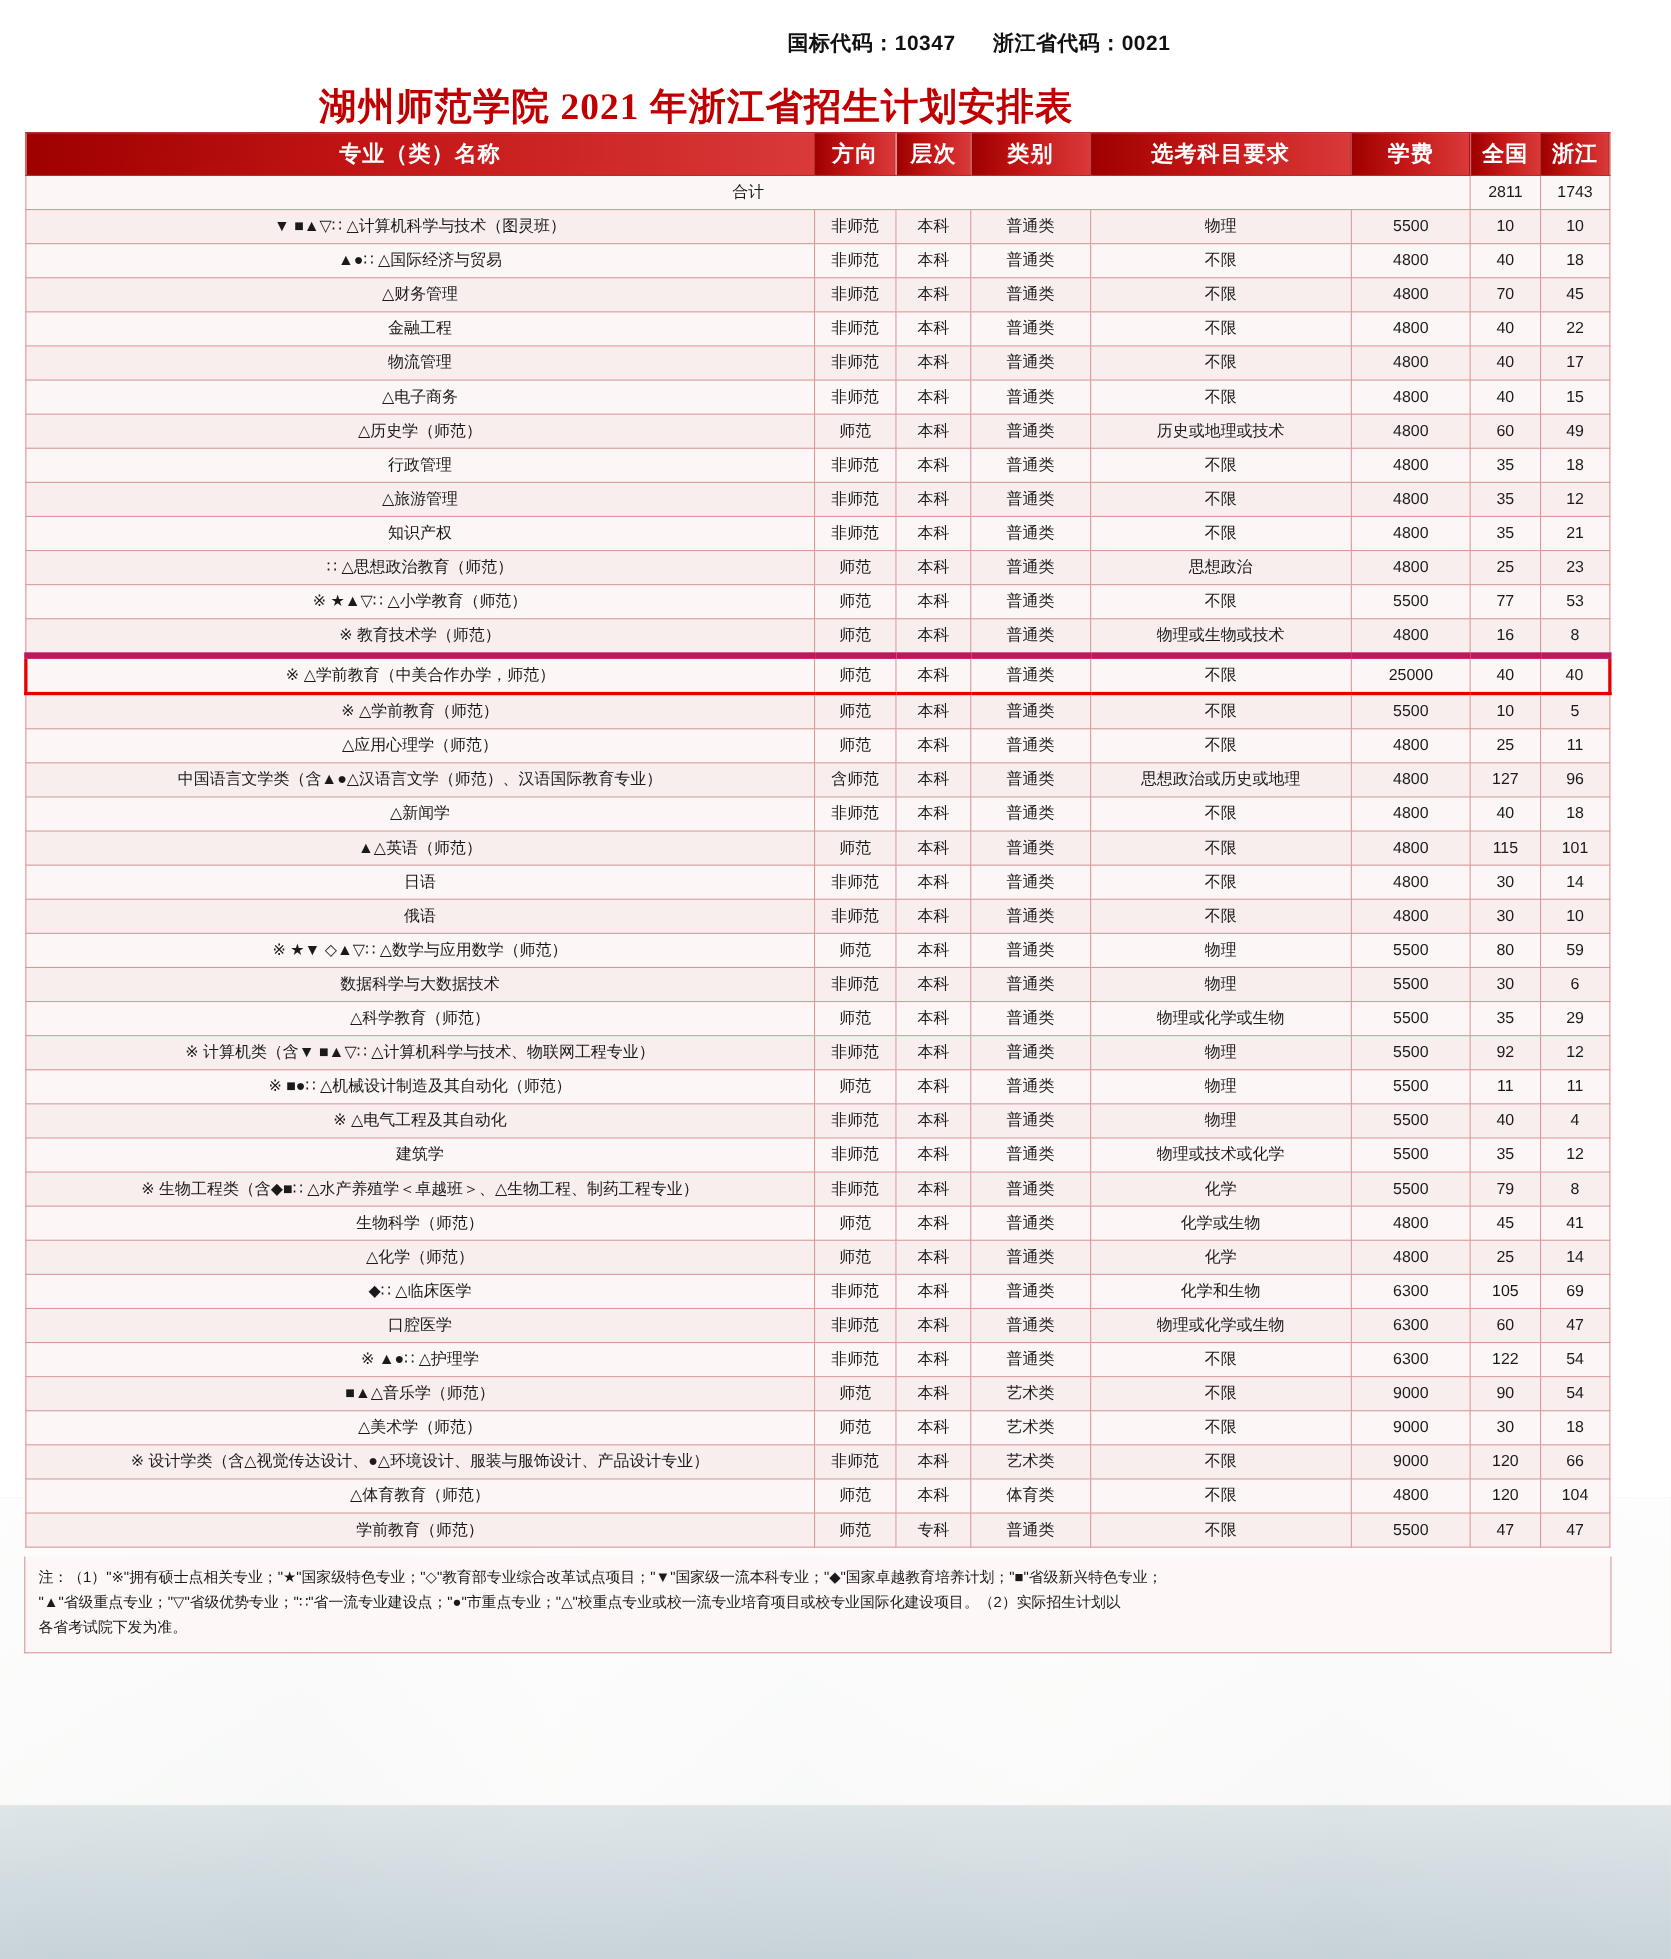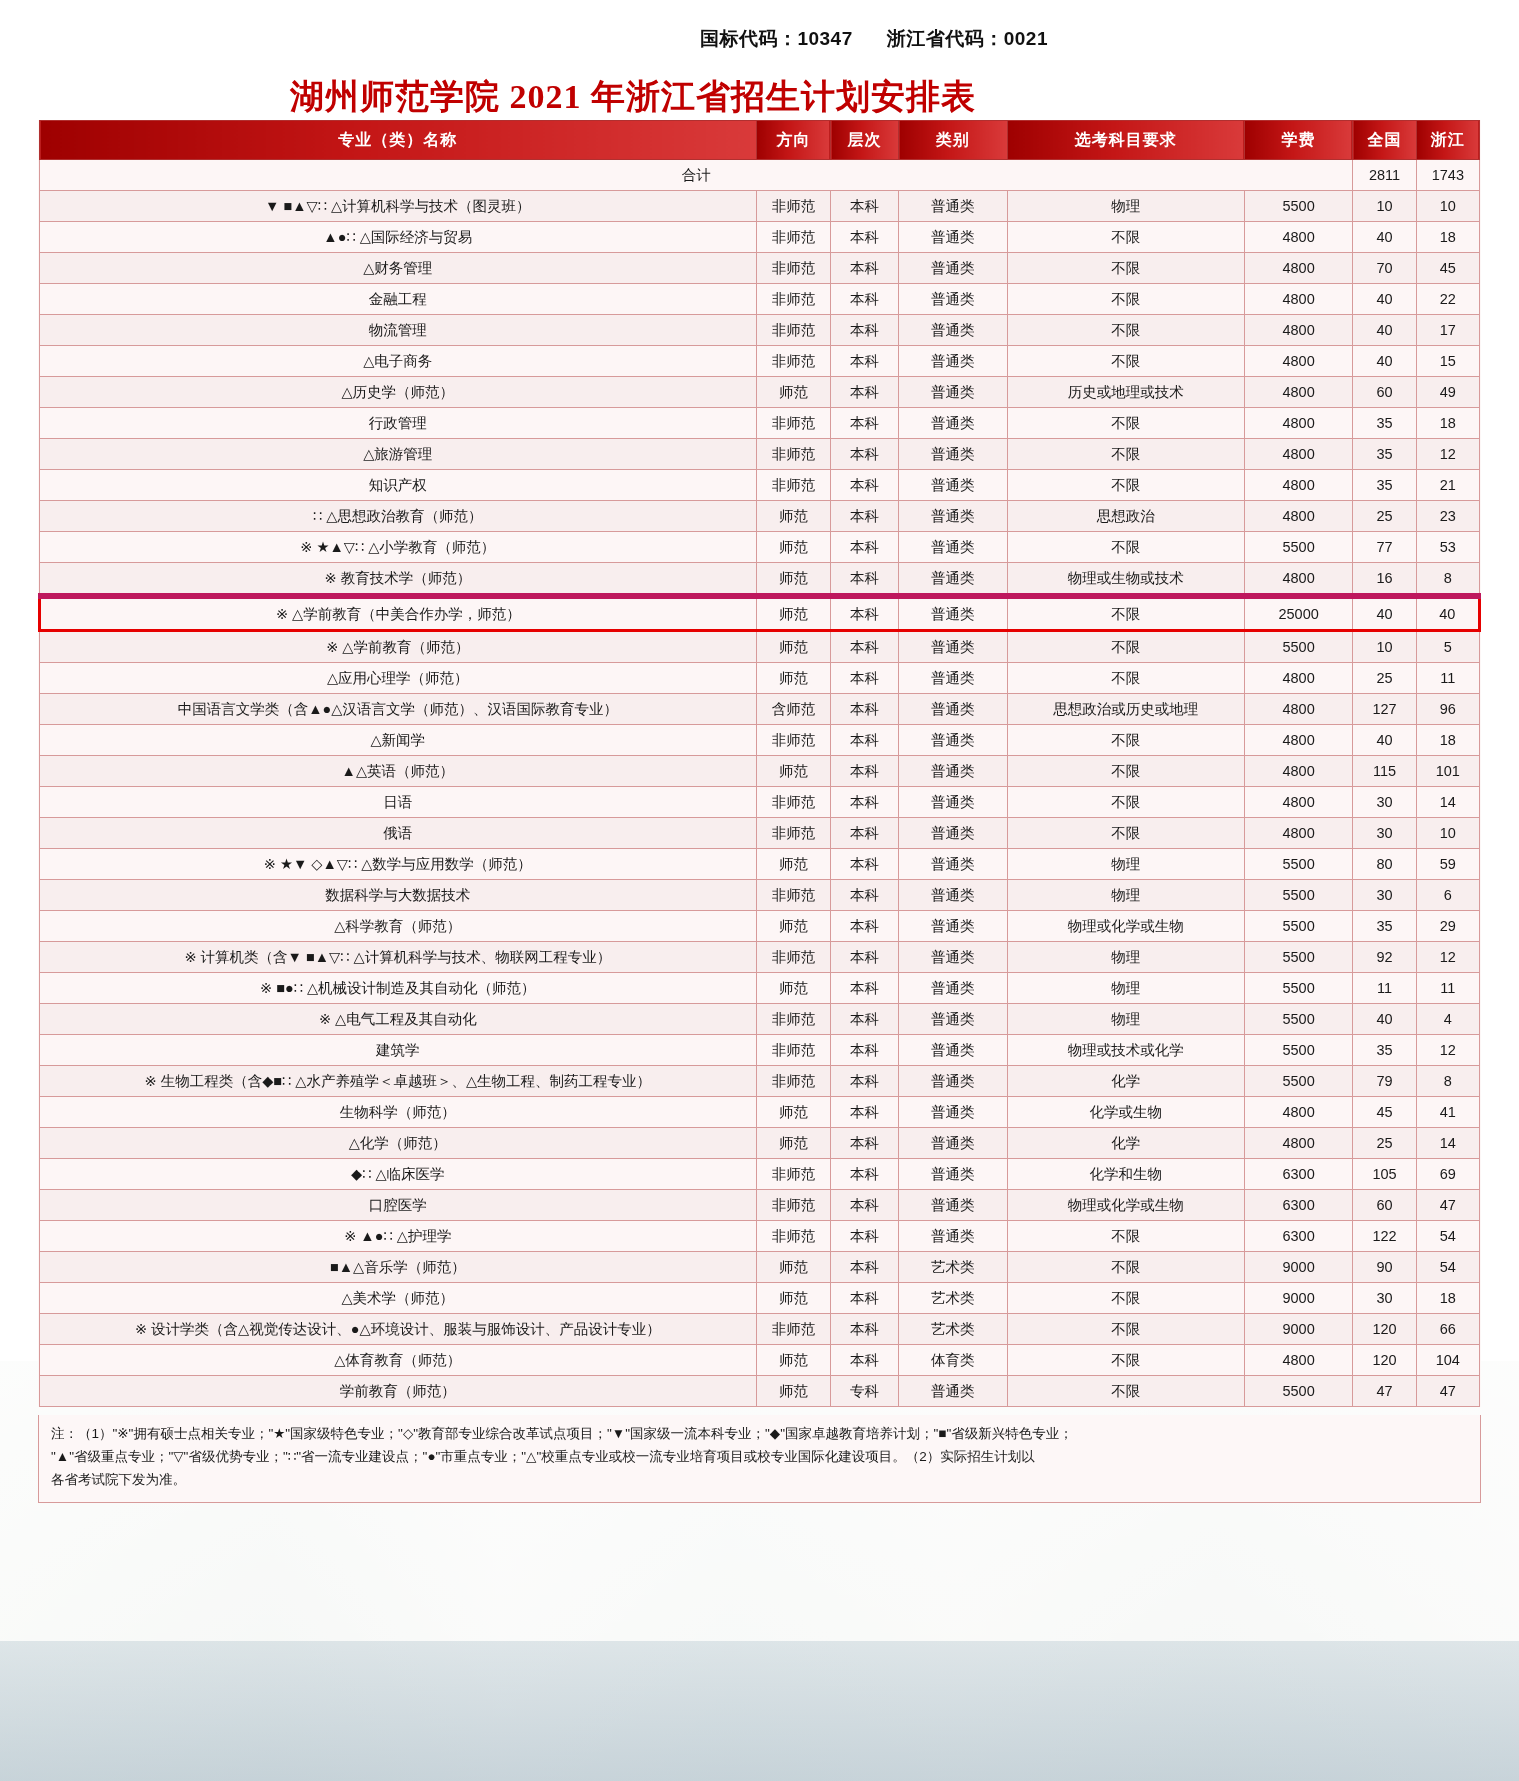--- a/index.html
+++ b/index.html
@@ -32,21 +32,21 @@
     position: absolute;
     left: 0; right: 0; bottom: 0;
     height: 140px;
     background: linear-gradient(to bottom, rgba(170,190,200,0.35), rgba(140,165,180,0.45));
   }
   .page {
     position: relative;
     z-index: 2;
     width: 1266px;
     box-sizing: border-box;
-    padding: 0 38px;
+    padding: 0 22px;
   }
   .codes-row {
     display: flex;
     justify-content: flex-end;
     align-items: center;
     gap: 34px;
     padding-top: 26px;
     padding-right: 180px;
     font-size: 19px;
     font-weight: bold;
@@ -76,21 +76,21 @@
     padding: 0;
     height: 30px;
     line-height: 30px;
     white-space: nowrap;
     overflow: hidden;
   }
   table.plan thead th {
     background: linear-gradient(to right, #9e0000 0%, #c41616 45%, #d93a3a 100%);
     color: #ffffff;
     font-weight: bold;
-    font-size: 16px;
+    font-size: 20px;
     border: 1px solid #b03030;
     height: 38px;
     line-height: 38px;
     letter-spacing: 1px;
   }
   table.plan tbody tr td {
     background: #fdf6f6;
   }
   table.plan tbody tr:nth-child(even) td {
     background: #f8eeee;

